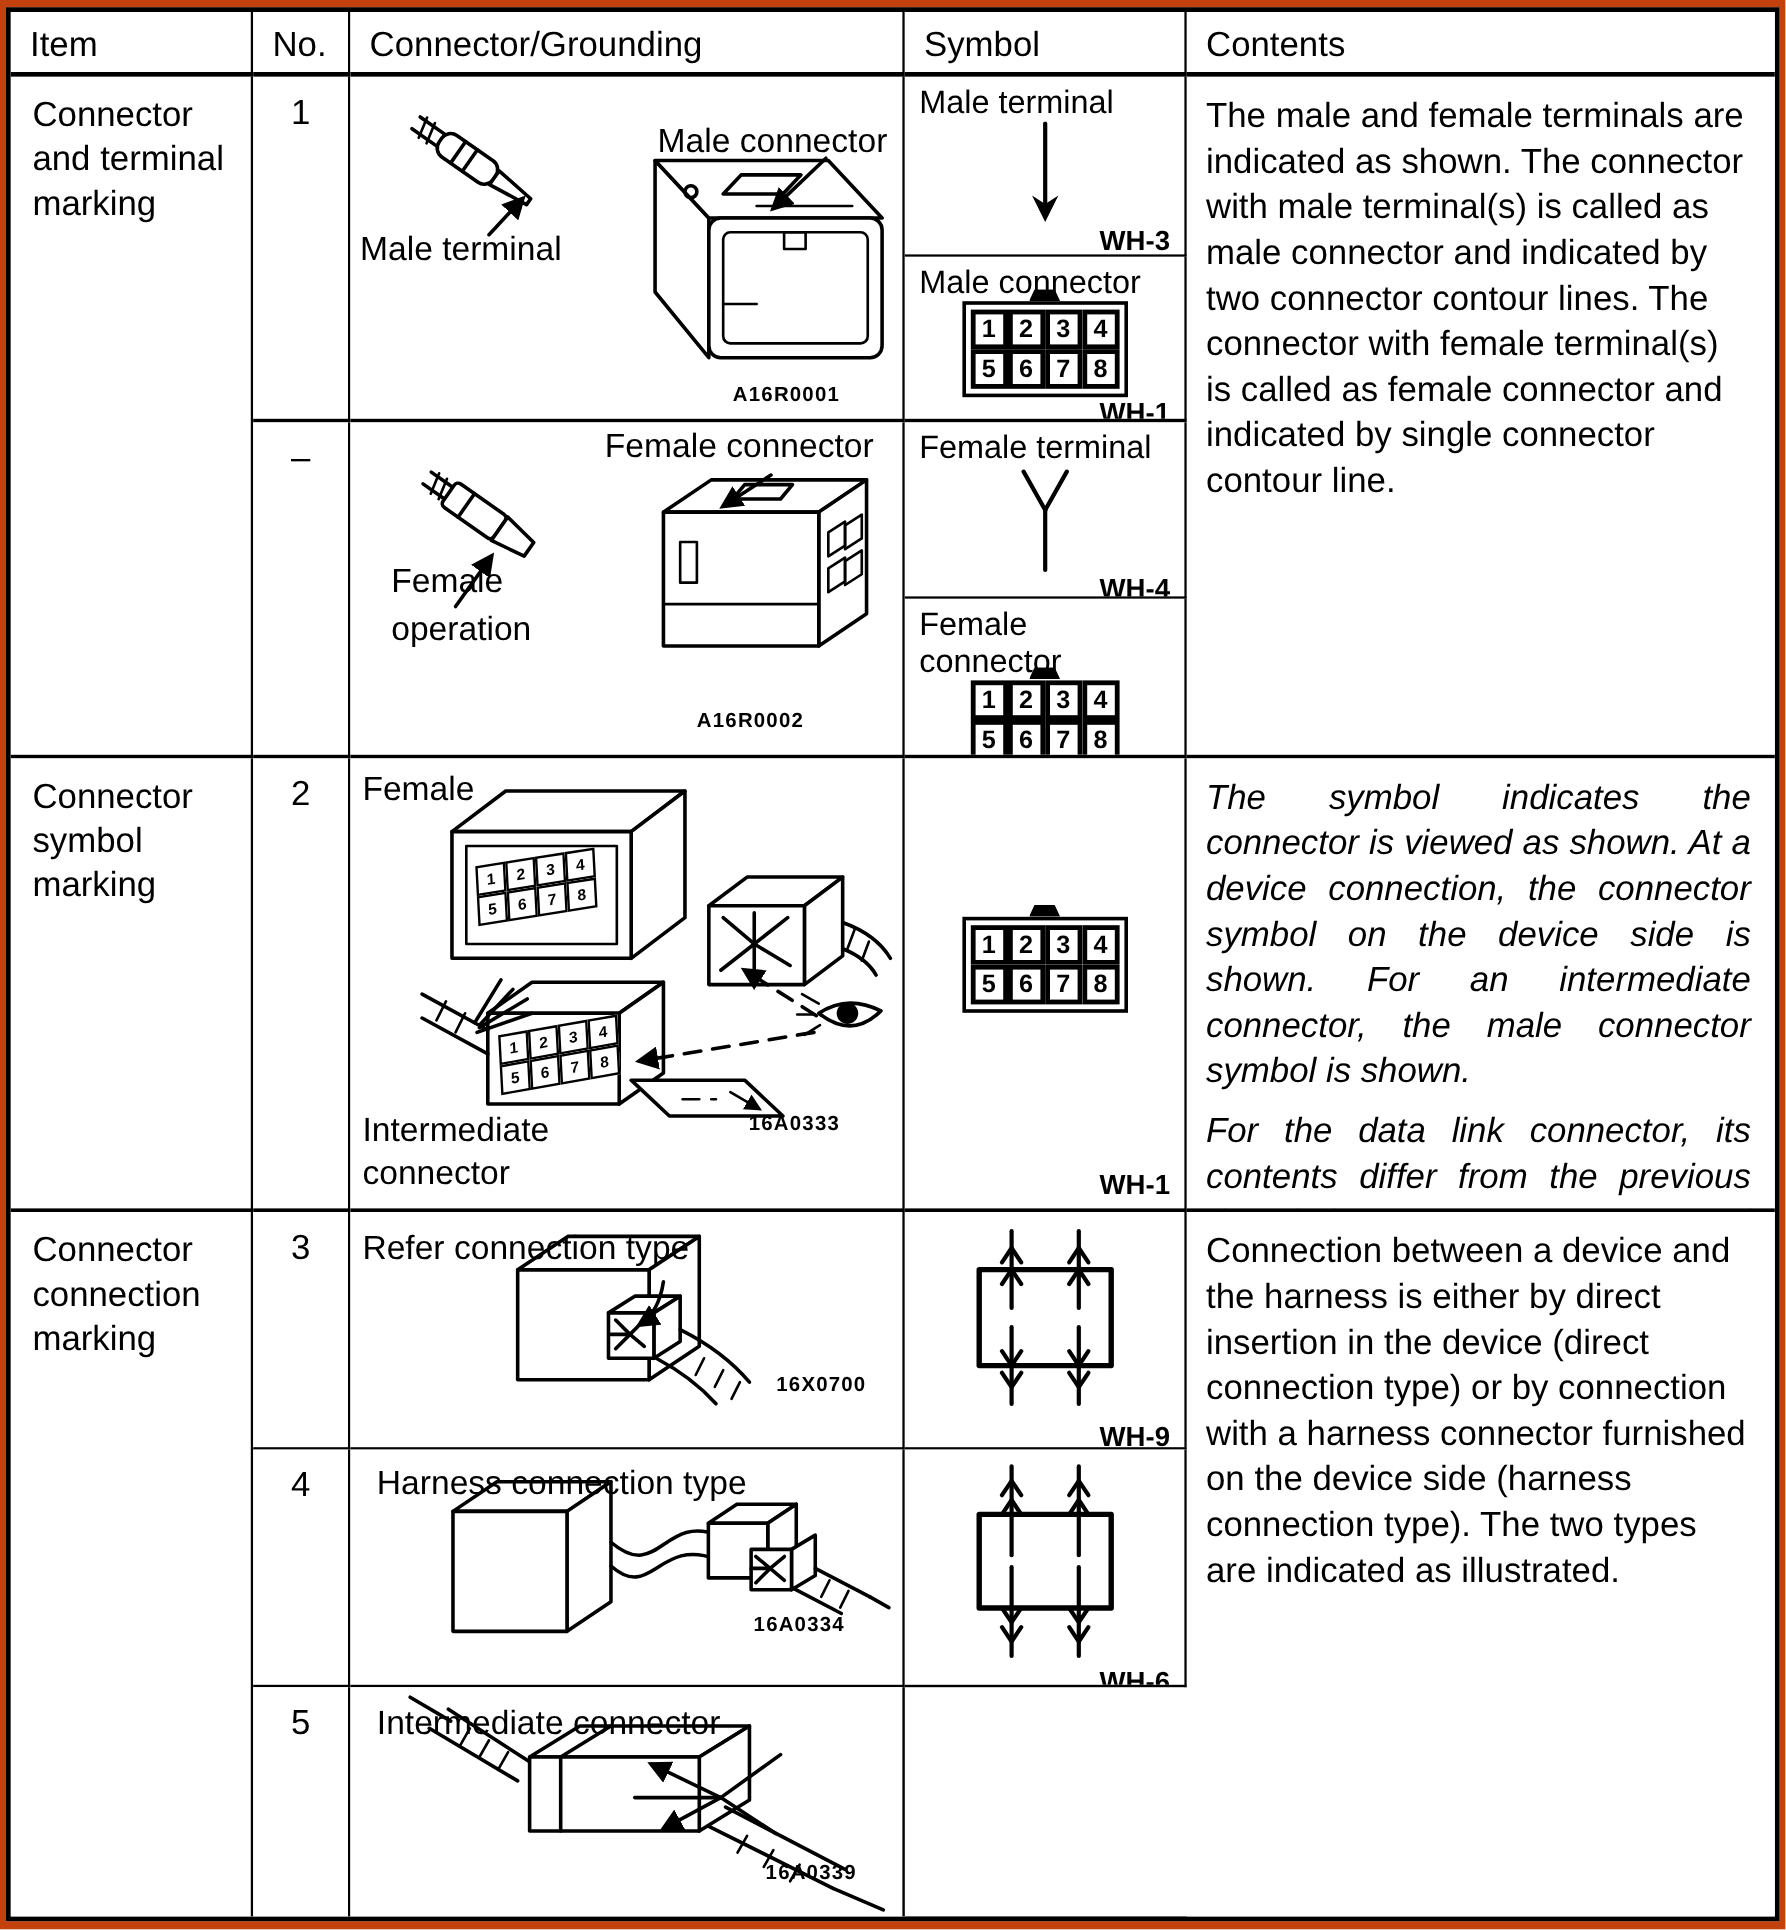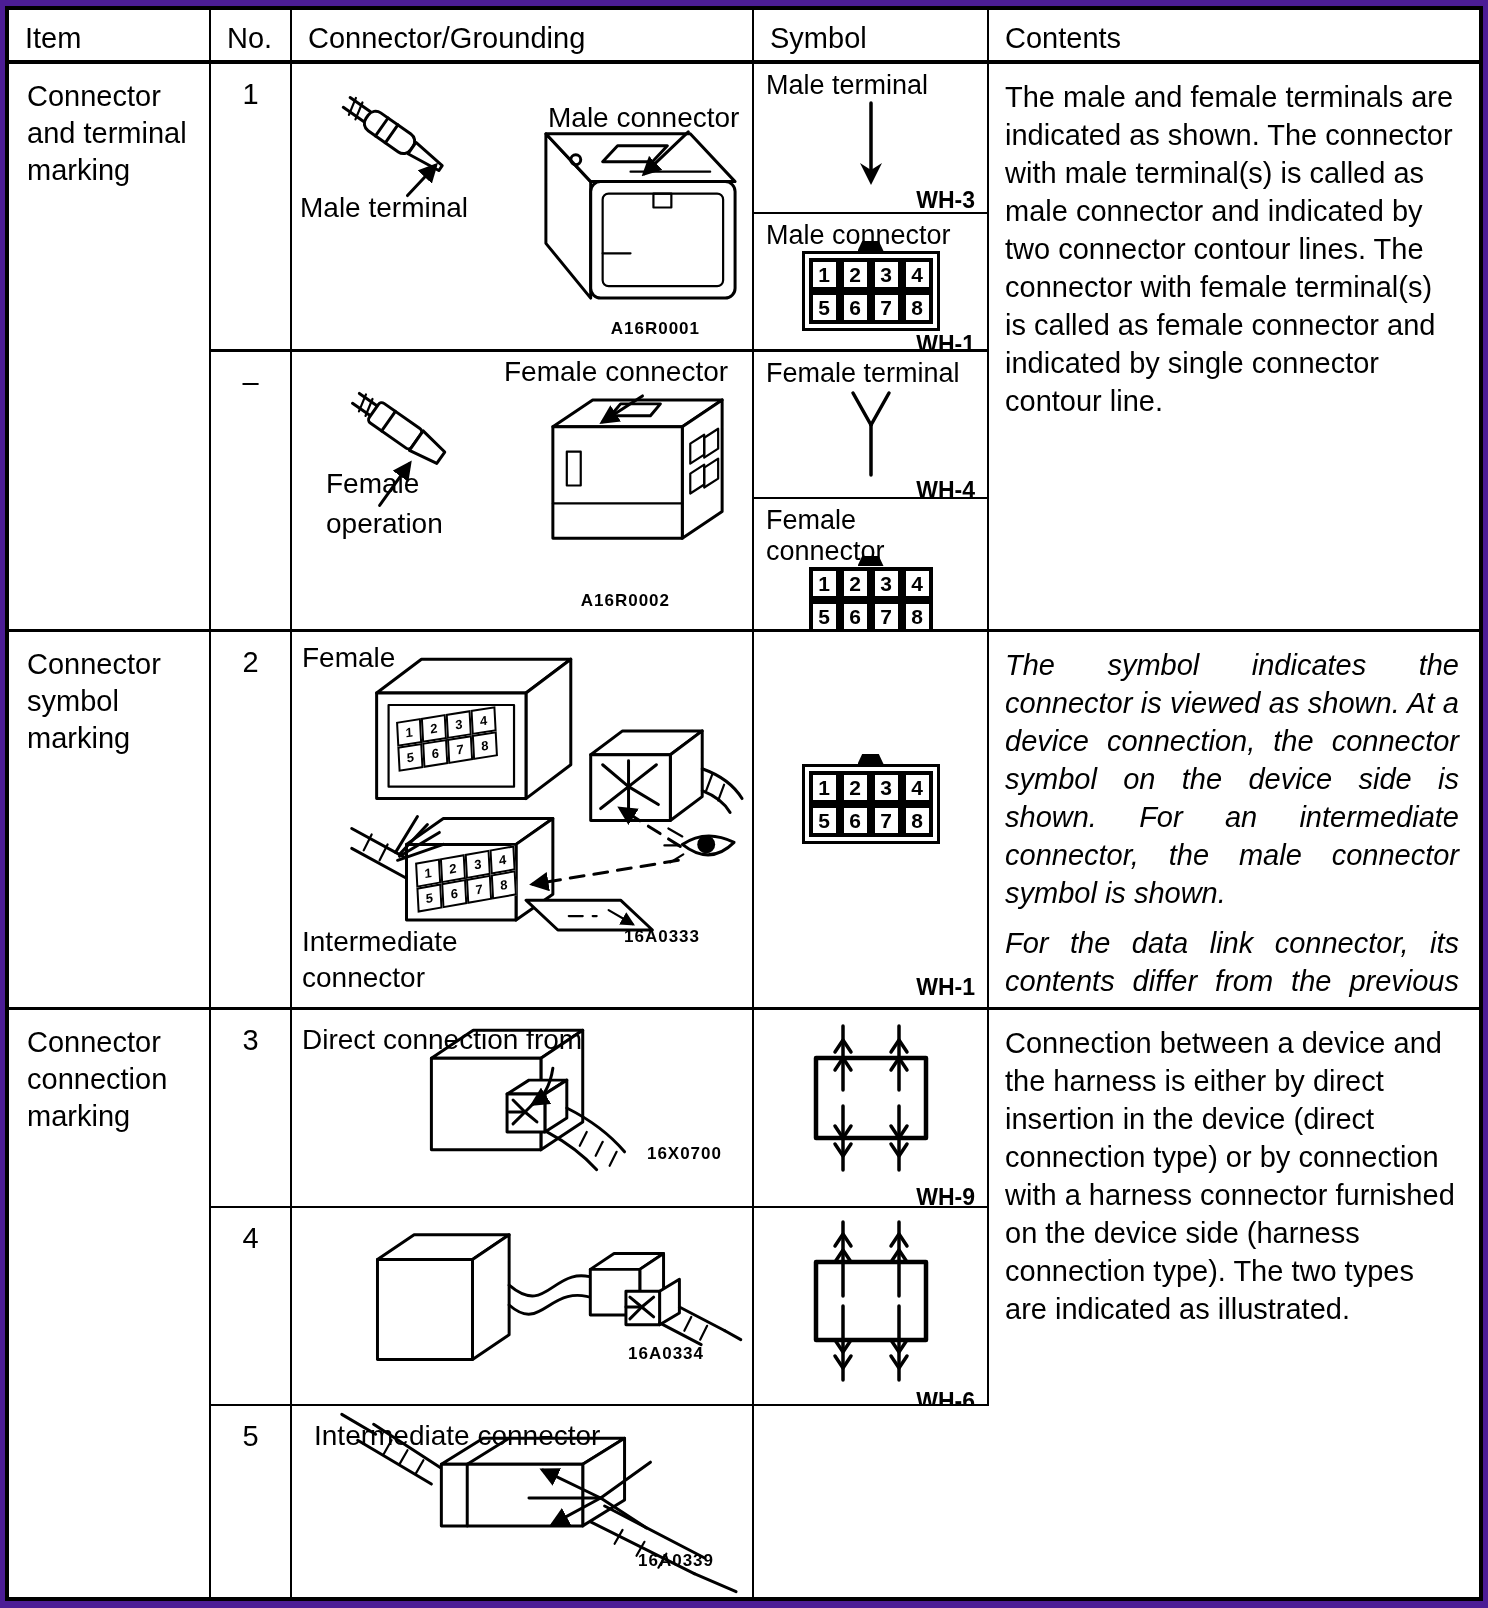--- a/index.html
+++ b/index.html
@@ -1,16 +1,16 @@
 <!DOCTYPE html>
 <html><head>
 <meta charset="utf-8">
 <style>
   html,body{margin:0;padding:0;background:#fdfdfb;}
-  .page{position:relative;width:1488px;height:1608px;background:#4c1d95;
+  .page{position:relative;width:1488px;height:1608px;background:#c2410c;
         font-family:"Liberation Sans",sans-serif;color:#000;overflow:hidden;}
   .tbl{position:absolute;left:5px;top:6px;width:1478px;box-sizing:border-box;
        border:4px solid #000;background:#fff;display:grid;
        grid-template-columns:202px 81px 462px 235px 1fr;
        grid-template-rows:54px 150px 138px 147px 133px 378px 198px 198px 191px;}
   .cell{position:relative;box-sizing:border-box;border-right:2px solid #000;overflow:hidden;background:#fff;}
   .nbr{border-right:none;}
   .bb2{border-bottom:2px solid #000;} .bb3{border-bottom:3px solid #000;} .bb4{border-bottom:4px solid #000;}
   .hdr{font-size:29px;padding:12px 0 0 16px;}
   .item{font-size:29px;line-height:37px;padding:14px 12px 0 18px;}
@@ -310,21 +310,21 @@
             <line x1="234" y1="102" x2="246" y2="112"></line>
         <line x1="234" y1="102" x2="218" y2="102"></line>
       </g>
       <path d="M262,58 q-4,26 -20,36" marker-end="url(#ah)"></path>
       <path d="M276,98 q36,18 58,44"></path>
           <path d="M256,122 q30,16 50,38"></path>
       <line class="t2" x1="296" y1="122" x2="289" y2="136"></line>
       <line class="t2" x1="312" y1="132" x2="305" y2="146"></line>
       <line class="t2" x1="326" y1="142" x2="319" y2="156"></line>
     </svg>
-    <div class="il-label" style="left:10px;top:14px">Direct connection from</div>
+    <div class="il-label" style="left:10px;top:14px">Refer connection type</div>
     <div class="fig-code" style="right:30px;bottom:42px">16X0700</div>
   </div>
   <div class="cell sym bb2" style="grid-area:7/4/8/5">
     <div class="sym-body">
       <svg width="160" height="172" viewBox="0 0 160 172">
         <rect class="t4" x="25" y="46" width="110" height="80"></rect>
         <line x1="52" y1="14" x2="52" y2="78"></line>
             <line x1="108" y1="14" x2="108" y2="78"></line>
         <polyline points="44,40 52,28 60,40"></polyline>
             <polyline points="44,58 52,46 60,58"></polyline>
@@ -360,20 +360,21 @@
         <line x1="352" y1="100" x2="340" y2="112"></line>
             <line x1="352" y1="100" x2="364" y2="110"></line>
         <line x1="352" y1="100" x2="336" y2="100"></line>
       </g>
       <path d="M390,100 l46,24"></path>
           <path d="M370,116 l42,22"></path>
       <line class="t2" x1="402" y1="110" x2="395" y2="124"></line>
       <line class="t2" x1="418" y1="119" x2="411" y2="133"></line>
       <line x1="436" y1="124" x2="452" y2="133"></line>
     </svg>
+    <div class="il-label" style="left:22px;top:12px">Harness connection type</div>
     <div class="fig-code" style="right:48px;bottom:40px">16A0334</div>
   </div>
   <div class="cell sym bb2" style="grid-area:8/4/9/5">
     <div class="sym-body">
       <svg width="160" height="178" viewBox="0 0 160 178">
         <rect class="t4" x="25" y="52" width="110" height="78"></rect>
         <line x1="52" y1="12" x2="52" y2="86"></line>
             <line x1="108" y1="12" x2="108" y2="86"></line>
         <polyline points="44,36 52,24 60,36"></polyline>
             <polyline points="44,52 52,40 60,52"></polyline>

